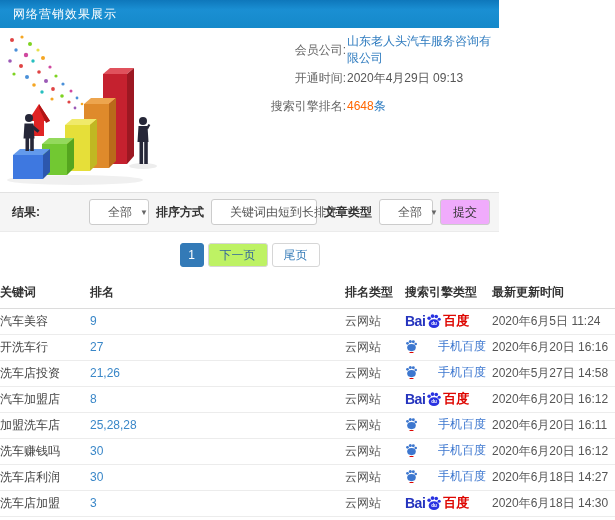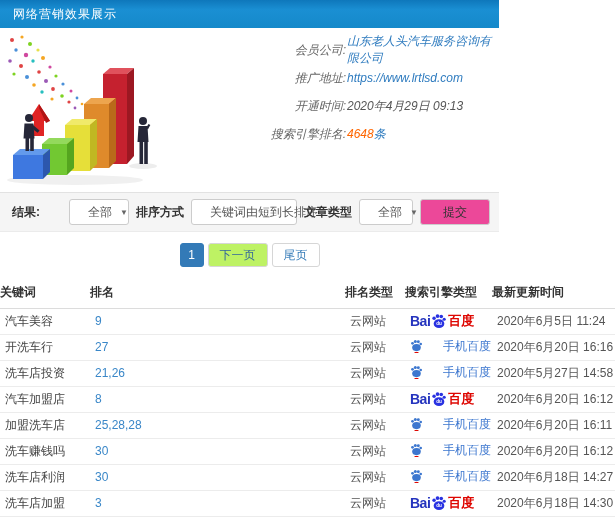--- a/index.html
+++ b/index.html
@@ -13,21 +13,21 @@
   
   .titlebar {
     height:28px; display:flex; align-items:center; padding-left:13px;
     background:linear-gradient(180deg,#0e77bb 0%,#1a8fd3 35%,#1589ca 100%);
   }
   .titlebar .title { color:#fff; font-size:12px; letter-spacing:1px; }
 
   
   .info { height:164px; display:flex; background:#fff; }
   .illustration { width:188px; height:164px; flex:0 0 188px; }
-  .info-rows { flex:1; padding-top:8px;font-style:italic; }
+  .info-rows { flex:1; padding-top:8px; }
   .info-row { height:28px; display:flex; align-items:center; }
   .ilabel { width:158px; text-align:right; color:#666; flex:0 0 158px; }
   .ivalue { margin-left:1px; }
   a.link { color:#2e7bbf; text-decoration:none; cursor:pointer; }
   .ivalue.plain { color:#555; }
   .num { color:#ff6600; font-weight:normal; }
   .unit { color:#2e7bbf; text-decoration:none; cursor:pointer; }
 
   
   .filterbar {
@@ -40,42 +40,42 @@
   .select {
     height:26px; background:#fff; border:1px solid #ccc; border-radius:3px;
     display:inline-flex; align-items:center; justify-content:space-between;
     padding:0 18px; color:#555; cursor:pointer; white-space:nowrap;
   }
   .select .caret { font-size:8px; color:#666; margin-left:8px; font-style:normal; }
   .sel-engine { width:60px; }
   .sel-sort   { width:106px; }
   .sel-article{ width:54px; }
   .submit {
-    height:26px; padding:0 22px; background:#ec4899; border:1px solid #ccc;
+    height:26px; padding:0 12px; background:#f0abfc; border:1px solid #ccc;
     border-radius:3px; color:#333; font-size:12px; cursor:pointer;
     font-family:inherit;
   }
 
   
   .pagination { height:46px; display:flex; align-items:center; justify-content:center; gap:4px; }
   .pagebtn {
     display:inline-block; height:24px; line-height:22px; padding:0 11px;
     border:1px solid #d6d6d6; border-radius:3px; color:#337ab7;
     text-decoration:none; background:#fff; cursor:pointer; font-size:12px;
   }
   .pagebtn.current { background:#337ab7; border-color:#337ab7; color:#fff; padding:0; width:24px; text-align:center; }
   .pagebtn.next { background:#bef264; color:#33679b; }
 
   
   .rank-table { width:615px; border-collapse:collapse; table-layout:fixed; }
   .rank-table th {
     text-align:left; font-weight:bold; color:#333; height:30px;
     border-bottom:1px solid #dcdcdc; font-size:12px;
   }
-  .rank-table td { height:26px; border-bottom:1px solid #ececec; padding-left:5px; font-size:12px; }
+  .rank-table td { height:26px; border-bottom:1px solid #ececec; font-size:12px; }
   td.kw { color:#444; }
   td.rank { color:#3a87c8; cursor:pointer; }
   td.rtype { color:#555; }
   td.time { color:#555; }
 
   .baidu-logo { display:inline-flex; align-items:center; }
   .baidu-logo .bai { color:#2534be; font-size:14px; font-weight:bold; letter-spacing:-0.5px; }
   .baidu-logo .bd  { color:#de0702; font-size:13px; font-weight:bold; }
   .baidu-logo svg  { margin:0 1px; display:block; }
   .mobile-logo { display:inline-flex; align-items:center; gap:20px; }
@@ -176,24 +176,20 @@
         </g>
       </svg>
     </div>
 
     <div class="info-rows">
       <div class="info-row">
         <span class="ilabel">会员公司:</span>
         <a class="ivalue link">山东老人头汽车服务咨询有限公司</a>
       </div>
       <div class="info-row">
-        <span class="ilabel">推广地址:</span>
-        <a class="ivalue link">https://www.lrtlsd.com</a>
-      </div>
-      <div class="info-row">
         <span class="ilabel">开通时间:</span>
         <span class="ivalue plain">2020年4月29日 09:13</span>
       </div>
       <div class="info-row">
         <span class="ilabel">搜索引擎排名:</span>
         <span class="ivalue"><span class="num">4648</span><a class="unit">条</a></span>
       </div>
     </div>
   </section>
 

